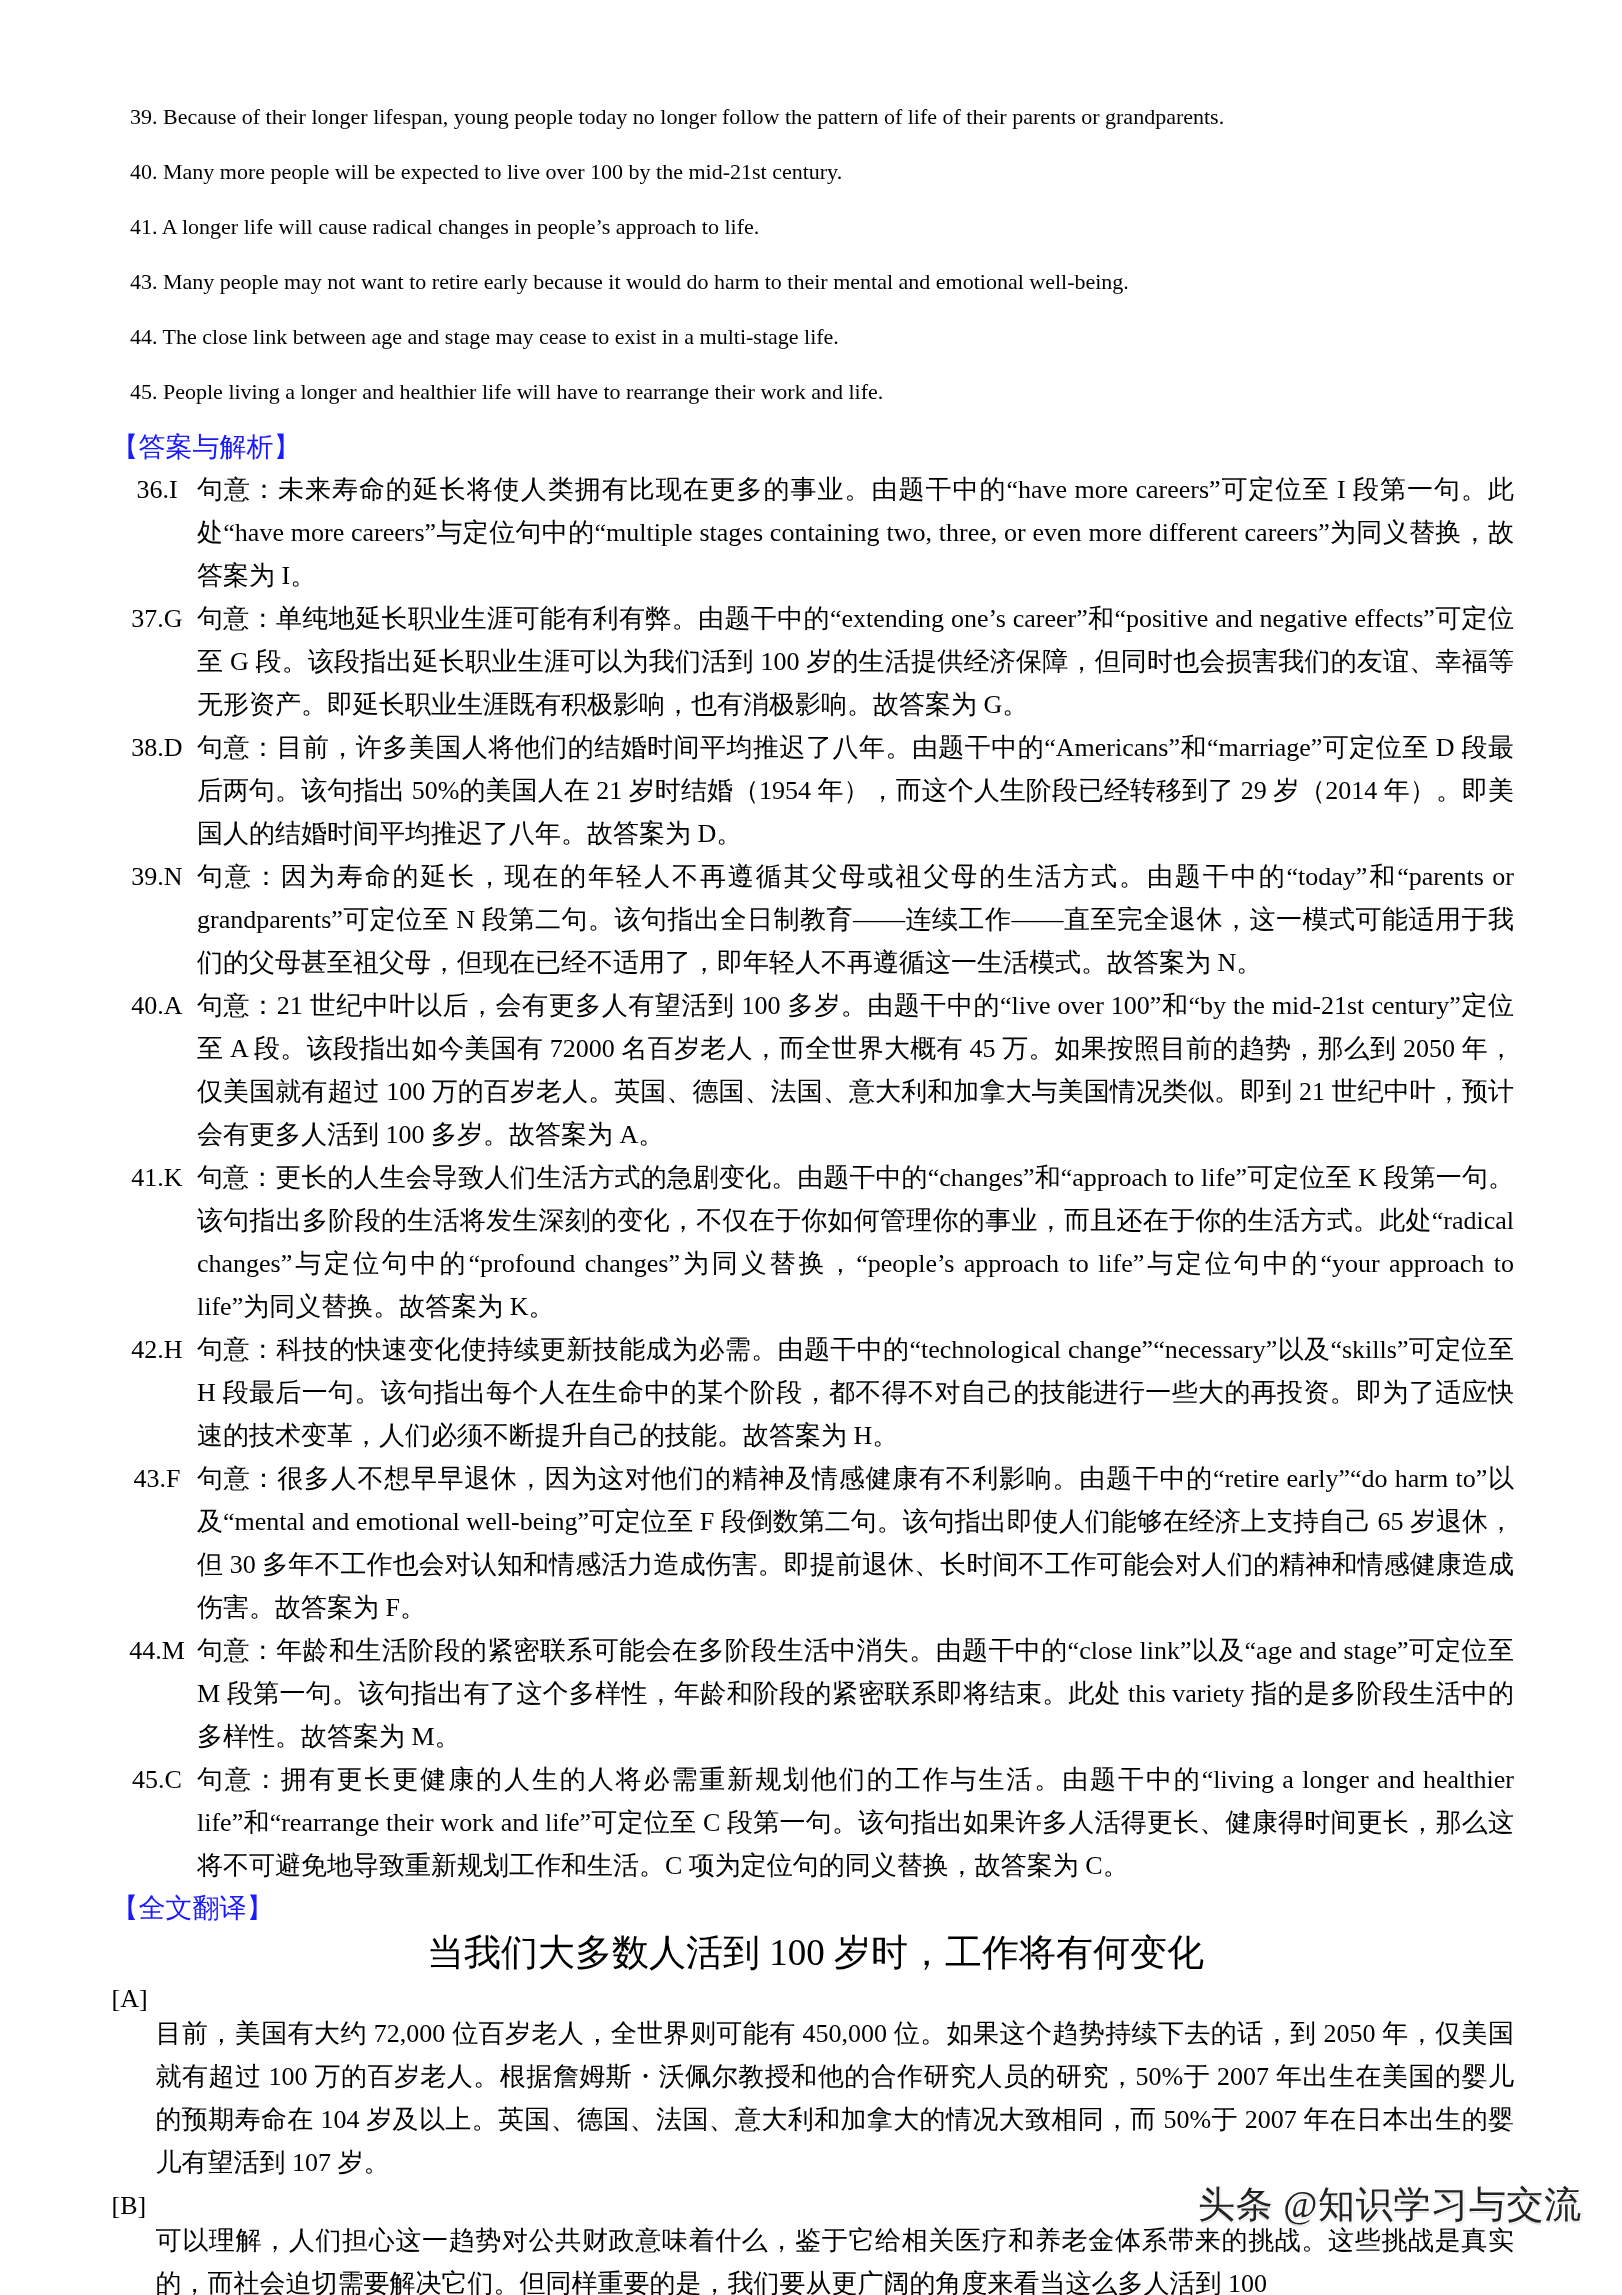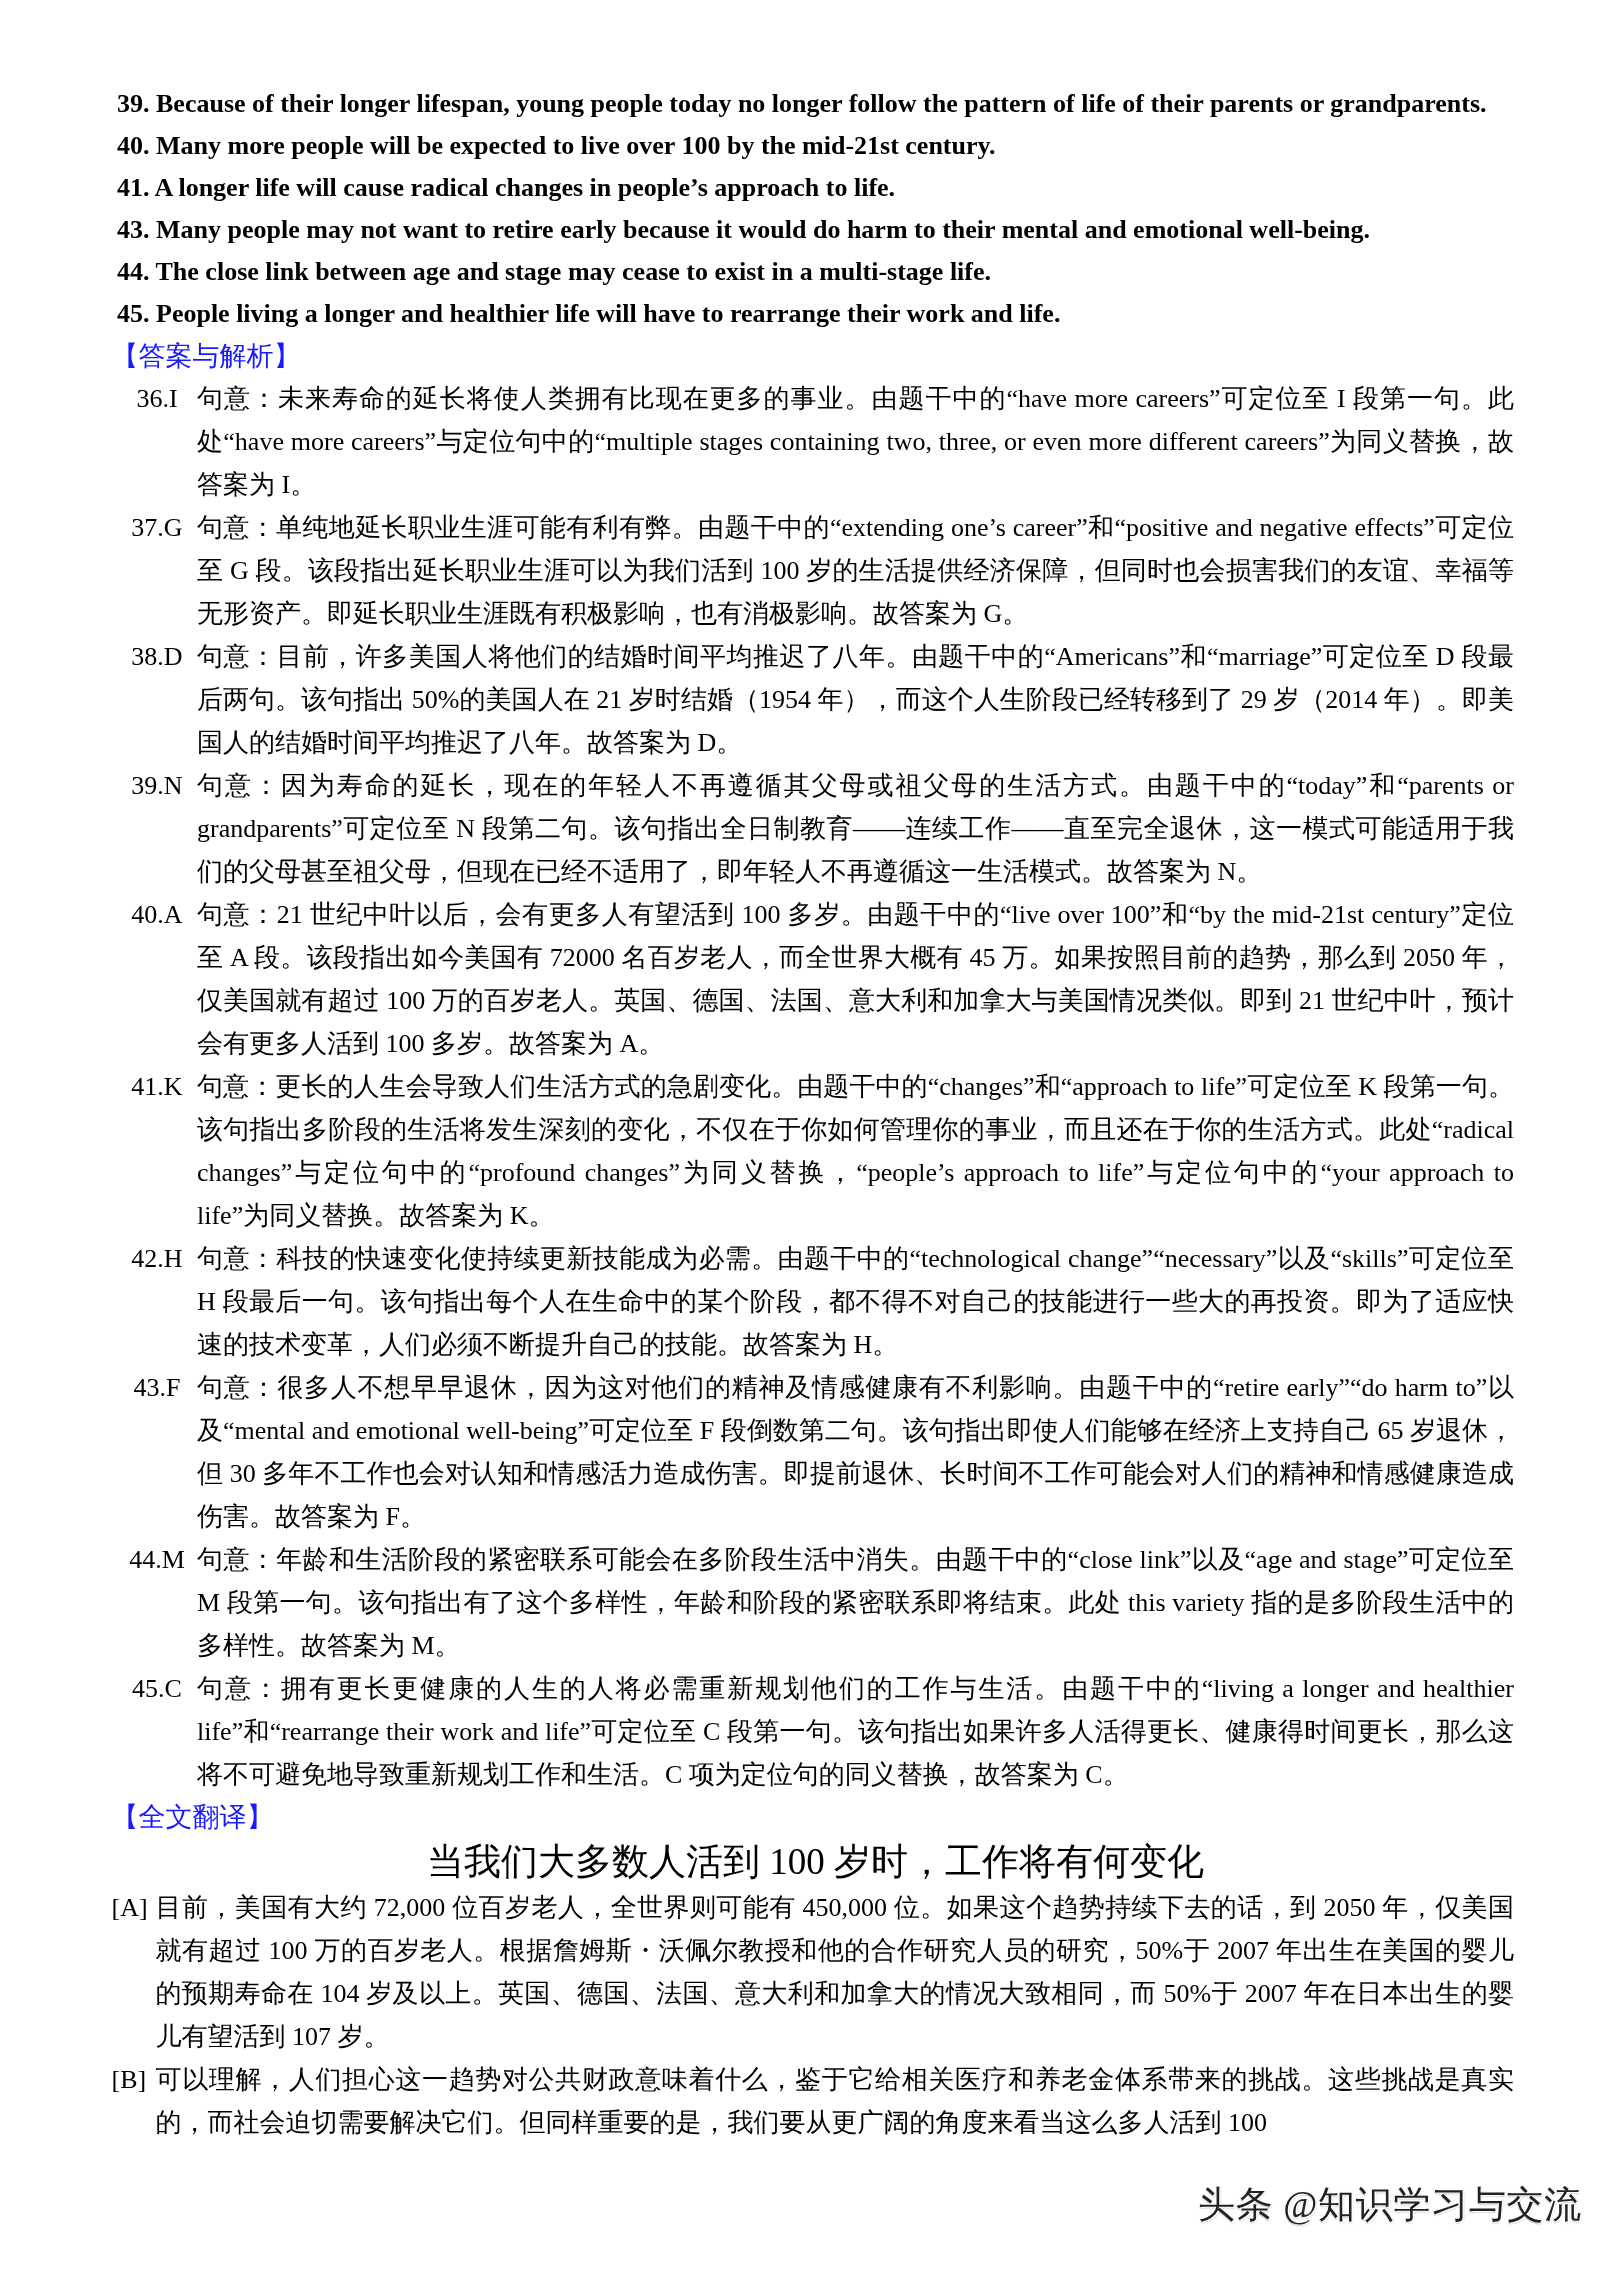--- a/index.html
+++ b/index.html
@@ -3,38 +3,38 @@
   <meta charset="utf-8">
   <style>
     html, body { margin: 0; padding: 0; background: #ffffff; }
     body {
       width: 1623px; height: 2295px; position: relative; overflow: hidden;
       font-family: "Liberation Serif", "DejaVu Serif", serif;
       color: #000000;
     }
     .page { position: absolute; left: 117px; top: 83px; width: 1397px; }
     .q {
-      font-size: 26px; line-height: 42px; text-align: justify;
-      text-align-last: left; margin: 0; font-weight: bold;
+      font-size: 22px; line-height: 42px; text-align: justify;
+      text-align-last: left; margin: 13px;
     }
     .section-header {
       font-size: 27px; line-height: 42px; color: #1a1aff; margin: 0;
       margin-left: -5.5px;
     }
     .ans {
       display: flex; font-size: 26px; line-height: 43px; margin: 0;
     }
     .ans .num { width: 80px; flex: 0 0 80px; text-align: center; }
     .ans .body { flex: 1; text-align: justify; }
     .trans-title {
       text-align: center; font-size: 37px; line-height: 48px; margin: 0;
     }
     .para { display: flex; font-size: 26px; line-height: 43px; margin: 0; }
     .para .tag { width: 44px; flex: 0 0 44px; margin-left: -5.5px; }
-    .para .body { flex: 1; text-align: justify; }
+    .para .body { flex: 1; text-align: justify; margin-top: 35px; }
     .watermark {
       position: absolute; right: 41px; bottom: 65px;
       font-family: Liberation Serif, serif; font-size: 37px;
       color: #222; text-shadow: 1.4px 1.4px 0 #fff, -0.7px -0.7px 0 #fff, 0.7px 0.7px 2px #888;
       letter-spacing: 0.7px;
     }
   </style>
 </head>
 <body>
 

